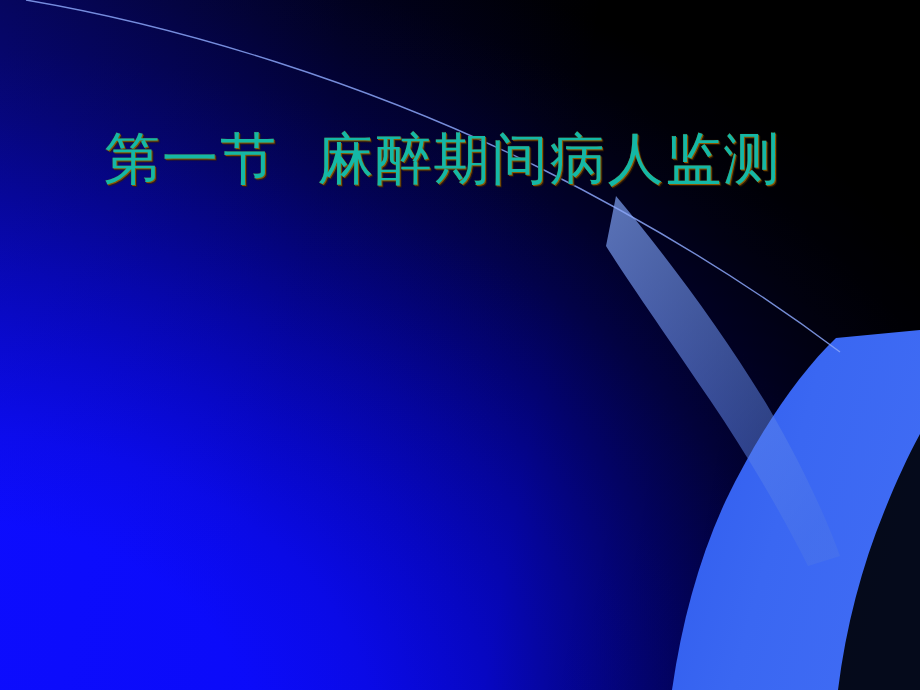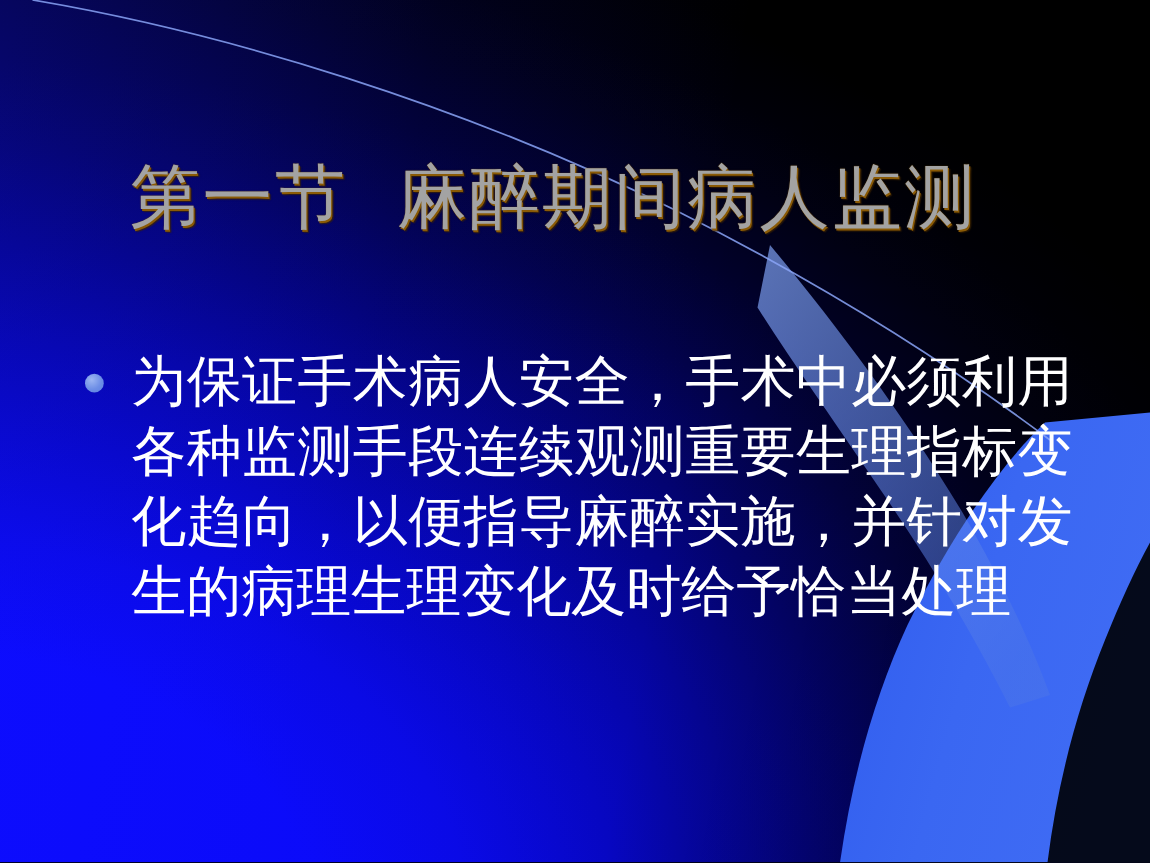--- a/index.html
+++ b/index.html
@@ -78,21 +78,21 @@
   }
 
   
   .title {
     position: absolute;
     left: 104px;
     top: 126px;
     font-size: 56px;
     line-height: 1.18;
     letter-spacing: 2px;
-    color: #a3a3a3;
+    color: #14b8a6;
     white-space: pre;
     text-shadow:
        1px 1px 0 #8a5a05,
        2px 2px 1px rgba(60,35,0,0.75),
        0 0 1px #6d4704;
   }
 
   .body-block {
     position: absolute;
     left: 68px;
@@ -150,18 +150,14 @@
     </defs>
     <path d="M 616,196 C 666,256 722,330 770,410 C 800,462 824,512 840,556 L 808,566 C 782,514 748,456 710,400 C 668,338 630,284 606,246 Z" fill="url(#wedgeGrad)"></path>
   </svg>
 
   <svg class="arc-line" viewBox="0 0 920 690" aria-hidden="true">
     <path d="M 26,0 C 180,26 370,84 540,168 C 660,228 760,292 840,352" fill="none" stroke="#8aa4f7" stroke-width="1.4" opacity="0.85"></path>
   </svg>
 
   <div class="title">第一节  麻醉期间病人监测</div>
 
-  <div class="body-block">
-    <span class="bullet-dot"></span>
-    <span class="body-text">为保证手术病人安全，手术中必须利用各种监测手段连续观测重要生理指标变化趋向，以便指导麻醉实施，并针对发生的病理生理变化及时给予恰当处理</span>
-  </div>
 
 </div>
 
 </body></html>

